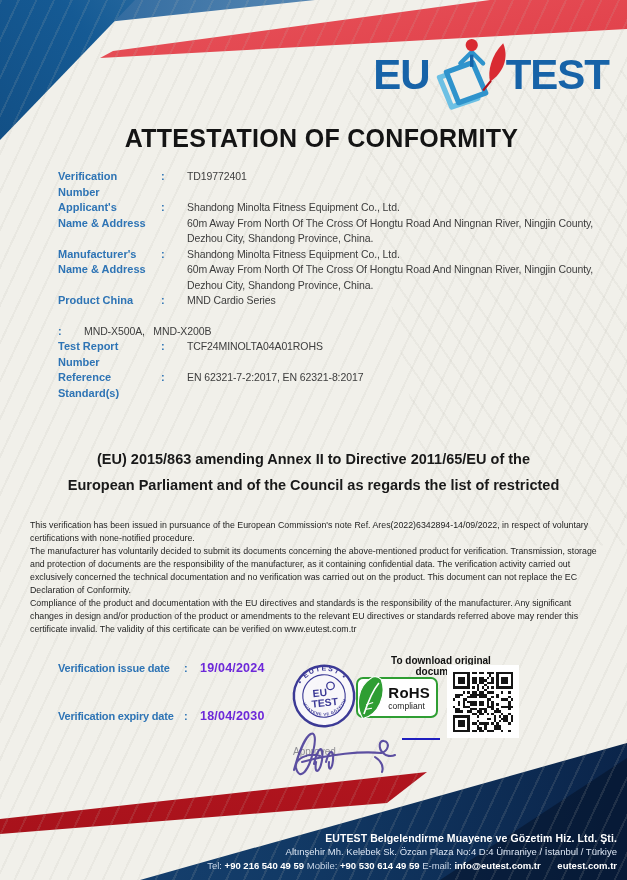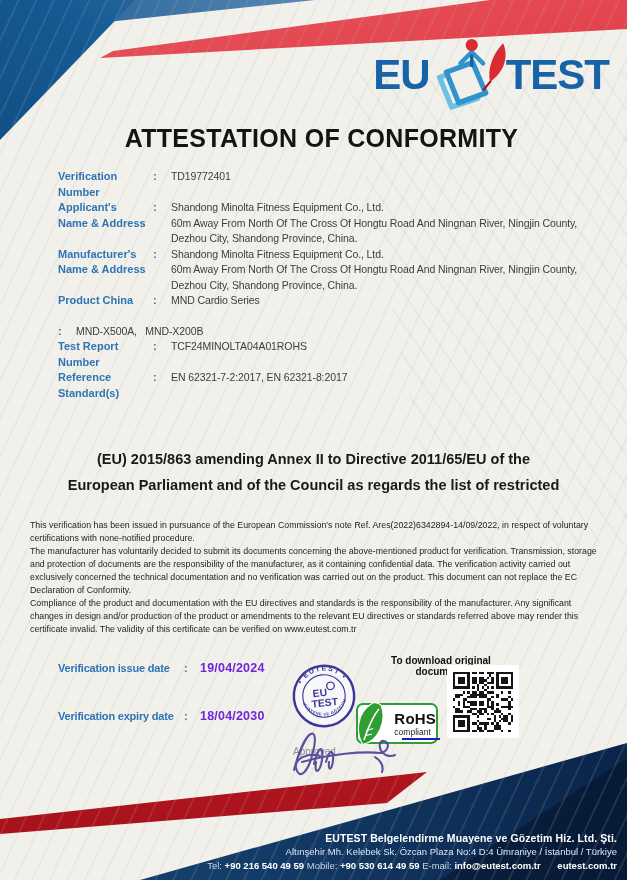--- a/index.html
+++ b/index.html
@@ -53,21 +53,21 @@
   .logo{position:absolute;top:34px;right:18px;display:flex;align-items:center;}
   .logo-word{font-size:42px;font-weight:700;color:#1763a8;letter-spacing:-1px;line-height:1;}
   .logo-icon{width:96px;height:82px;margin:0 -12px 0 -8px;position:relative;top:-2px;}
   
   .title{
     position:absolute;top:124px;left:8px;width:100%;text-align:center;
     font-size:25px;font-weight:700;color:#141414;letter-spacing:.3px;
   }
   
   .fields{position:absolute;top:169px;left:58px;width:545px;}
-  .field-row{display:flex;align-items:flex-start;}
+  .field-row{display:flex;align-items:flex-start;gap:8px;}
   .field-row.gap{margin-top:15px;}
   .field-label{width:95px;flex:none;color:#2e74b5;font-weight:700;font-size:11px;line-height:15.5px;}
   .field-colon{width:18px;flex:none;color:#2e74b5;font-weight:700;font-size:11px;line-height:15.5px;}
   .field-value{flex:1;color:#3d3d3d;font-size:10.5px;line-height:15.5px;letter-spacing:-.1px;}
   .field-value div{white-space:pre;}
   
   .directive{
     position:absolute;top:446px;left:30px;right:30px;text-align:center;
     font-size:14.5px;line-height:26px;font-weight:700;color:#191919;
   }
@@ -80,22 +80,23 @@
   
   .date-row{position:absolute;left:58px;display:flex;align-items:center;}
   .date-row .dl{width:126px;flex:none;color:#2e74b5;font-weight:700;font-size:11px;letter-spacing:-.2px;}
   .date-row .dc{width:16px;flex:none;color:#2e74b5;font-weight:700;font-size:11px;}
   .date-row .dv{font-weight:700;font-size:12.5px;color:#6d28d9;letter-spacing:.2px;}
   .date-issue{top:661px;}
   .date-expiry{top:709px;}
   
   .stamp{position:absolute;left:291px;top:663px;width:66px;height:66px;transform:rotate(-6deg);}
   .rohs{
-    position:absolute;left:356px;top:703px;width:82px;height:41px;background:#fff;
+    position:absolute;left:356px;top:677px;width:82px;height:41px;background:#fff;
     border:2px solid #2f9e33;border-radius:7px;display:flex;align-items:center;justify-content:flex-end;
+    padding-right:6px;
   }
   .rohs-leaf{position:absolute;left:-5px;top:-3px;width:38px;height:46px;}
   .rohs-text{text-align:left;line-height:1;}
   .rohs-title{font-size:15px;font-weight:700;color:#101010;letter-spacing:.2px;}
   .rohs-sub{font-size:8.5px;color:#222;margin-top:2px;}
   .download-note{
     position:absolute;left:366px;top:655px;width:150px;text-align:center;
     font-size:10px;font-weight:700;color:#111;
   }
   .qr-box{position:absolute;left:447px;top:665px;width:72px;height:73px;background:#fff;display:flex;align-items:center;justify-content:center;}

